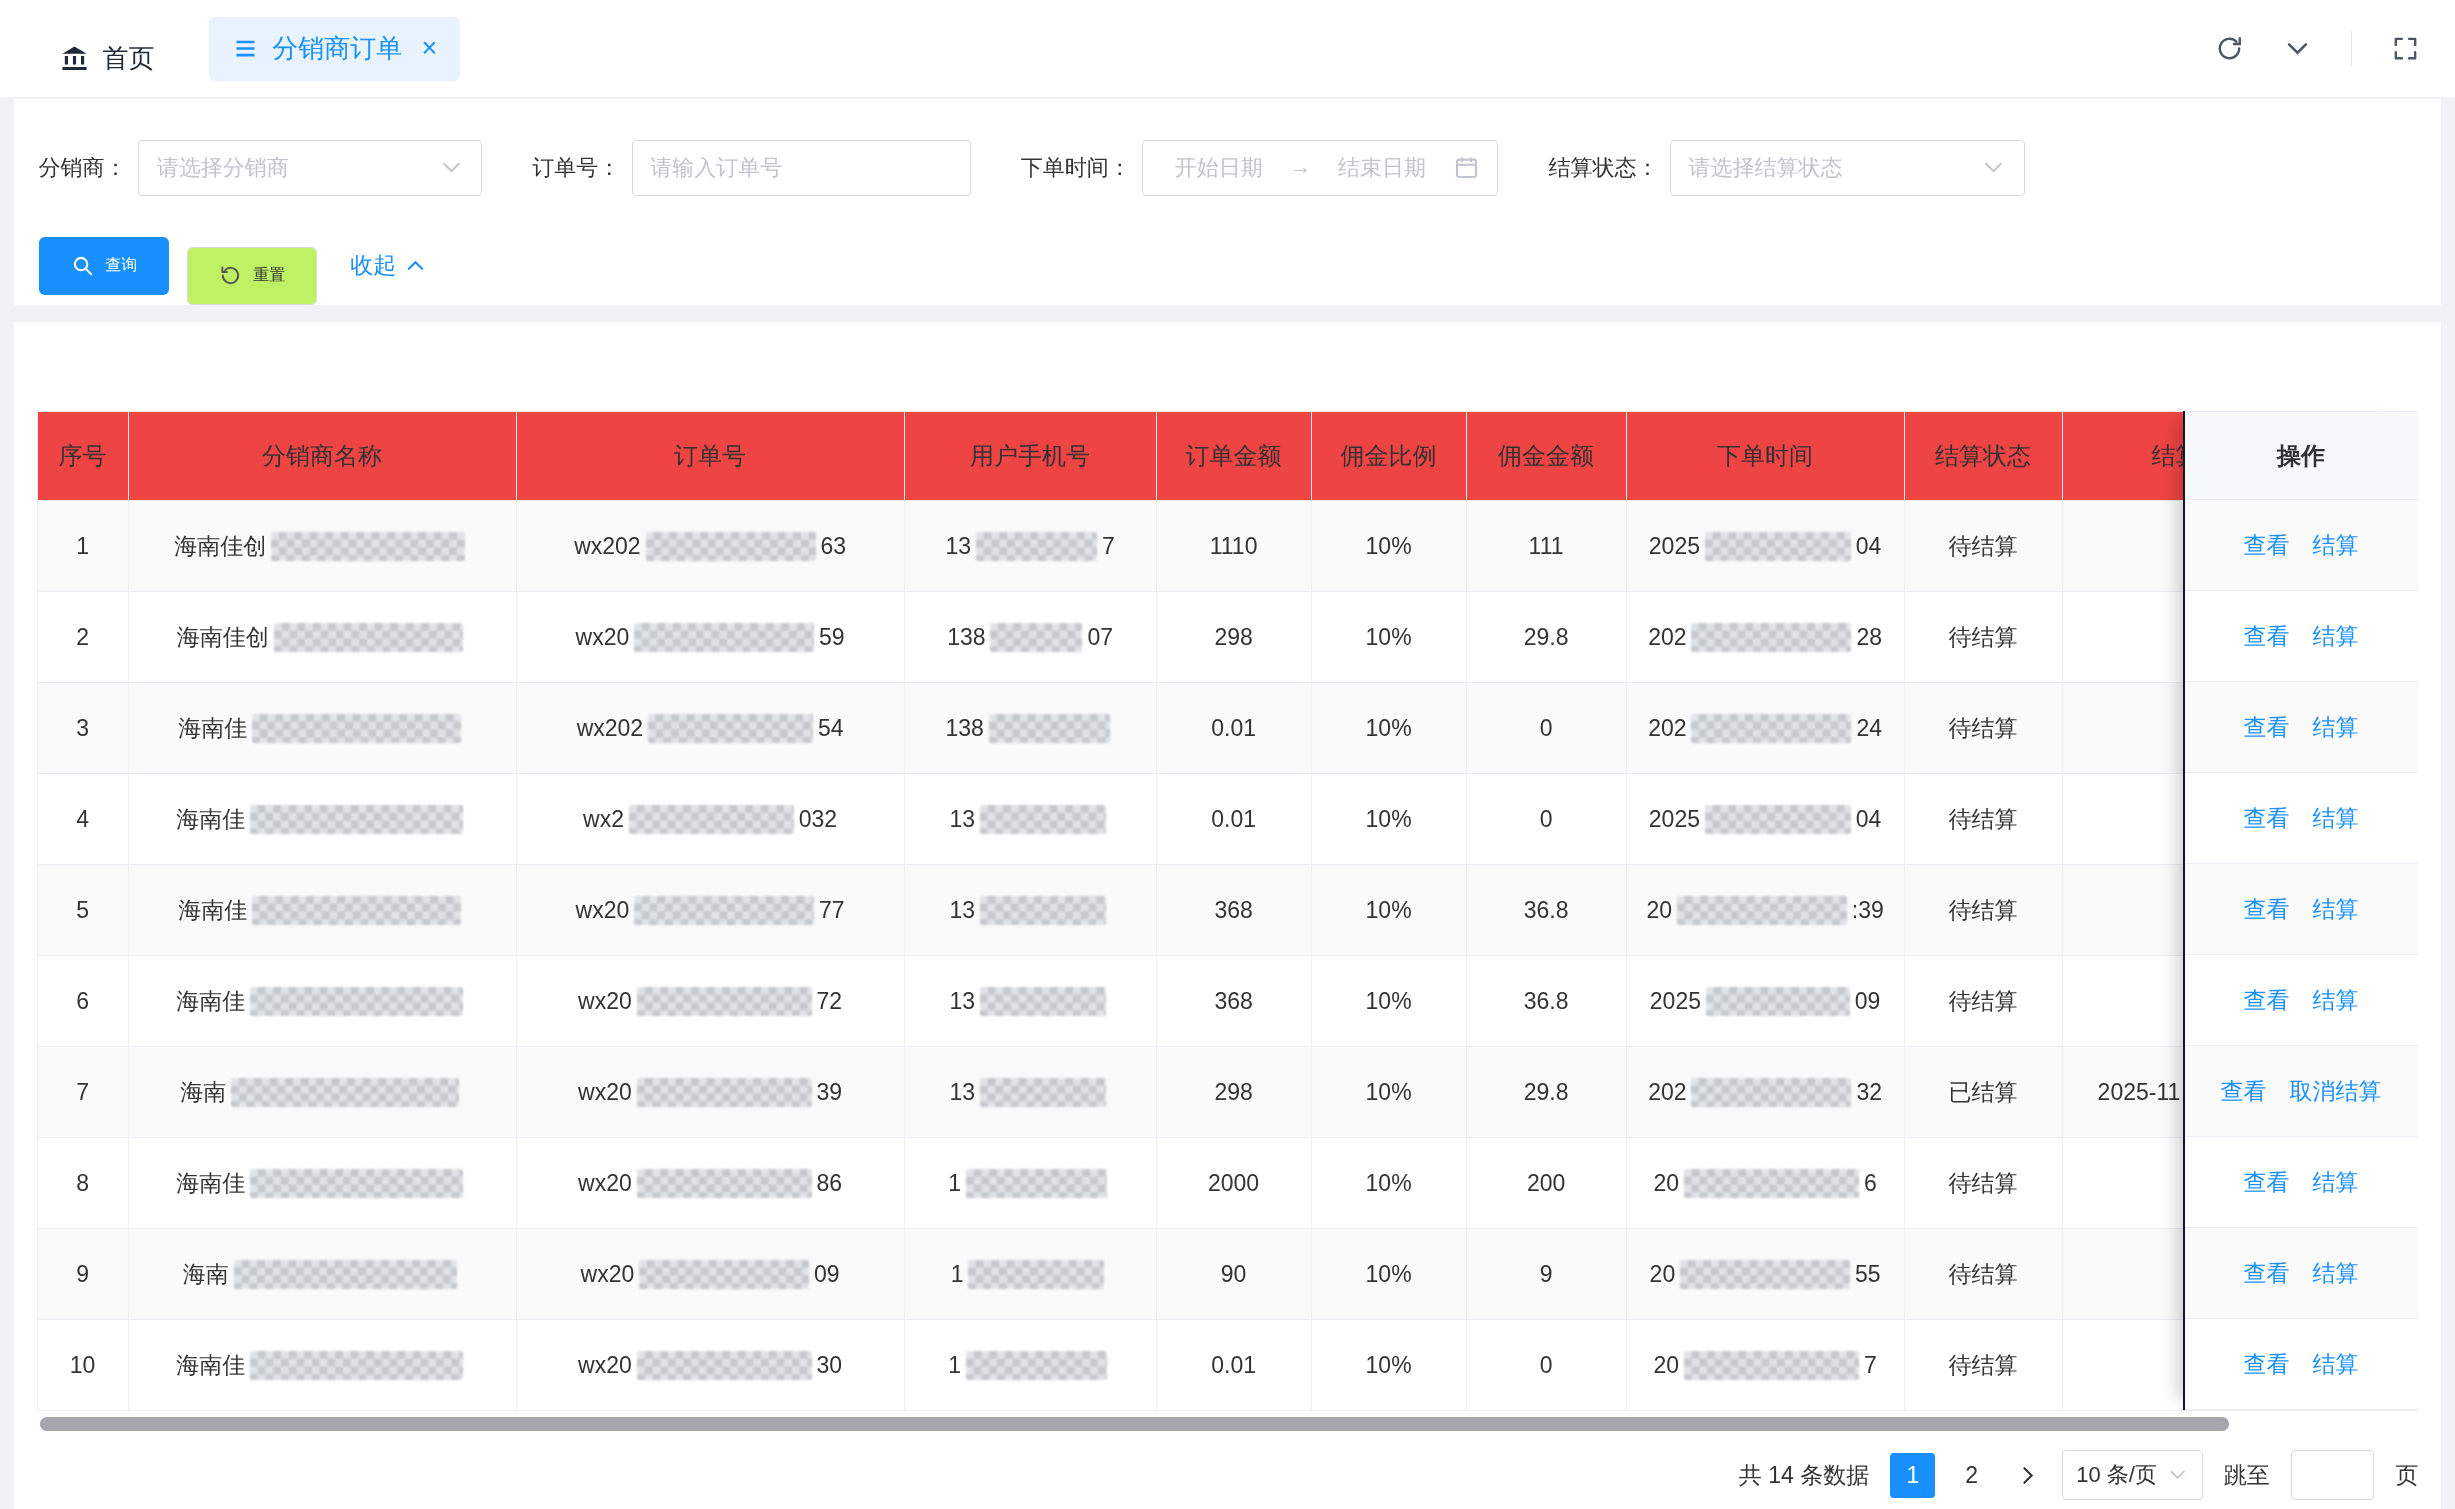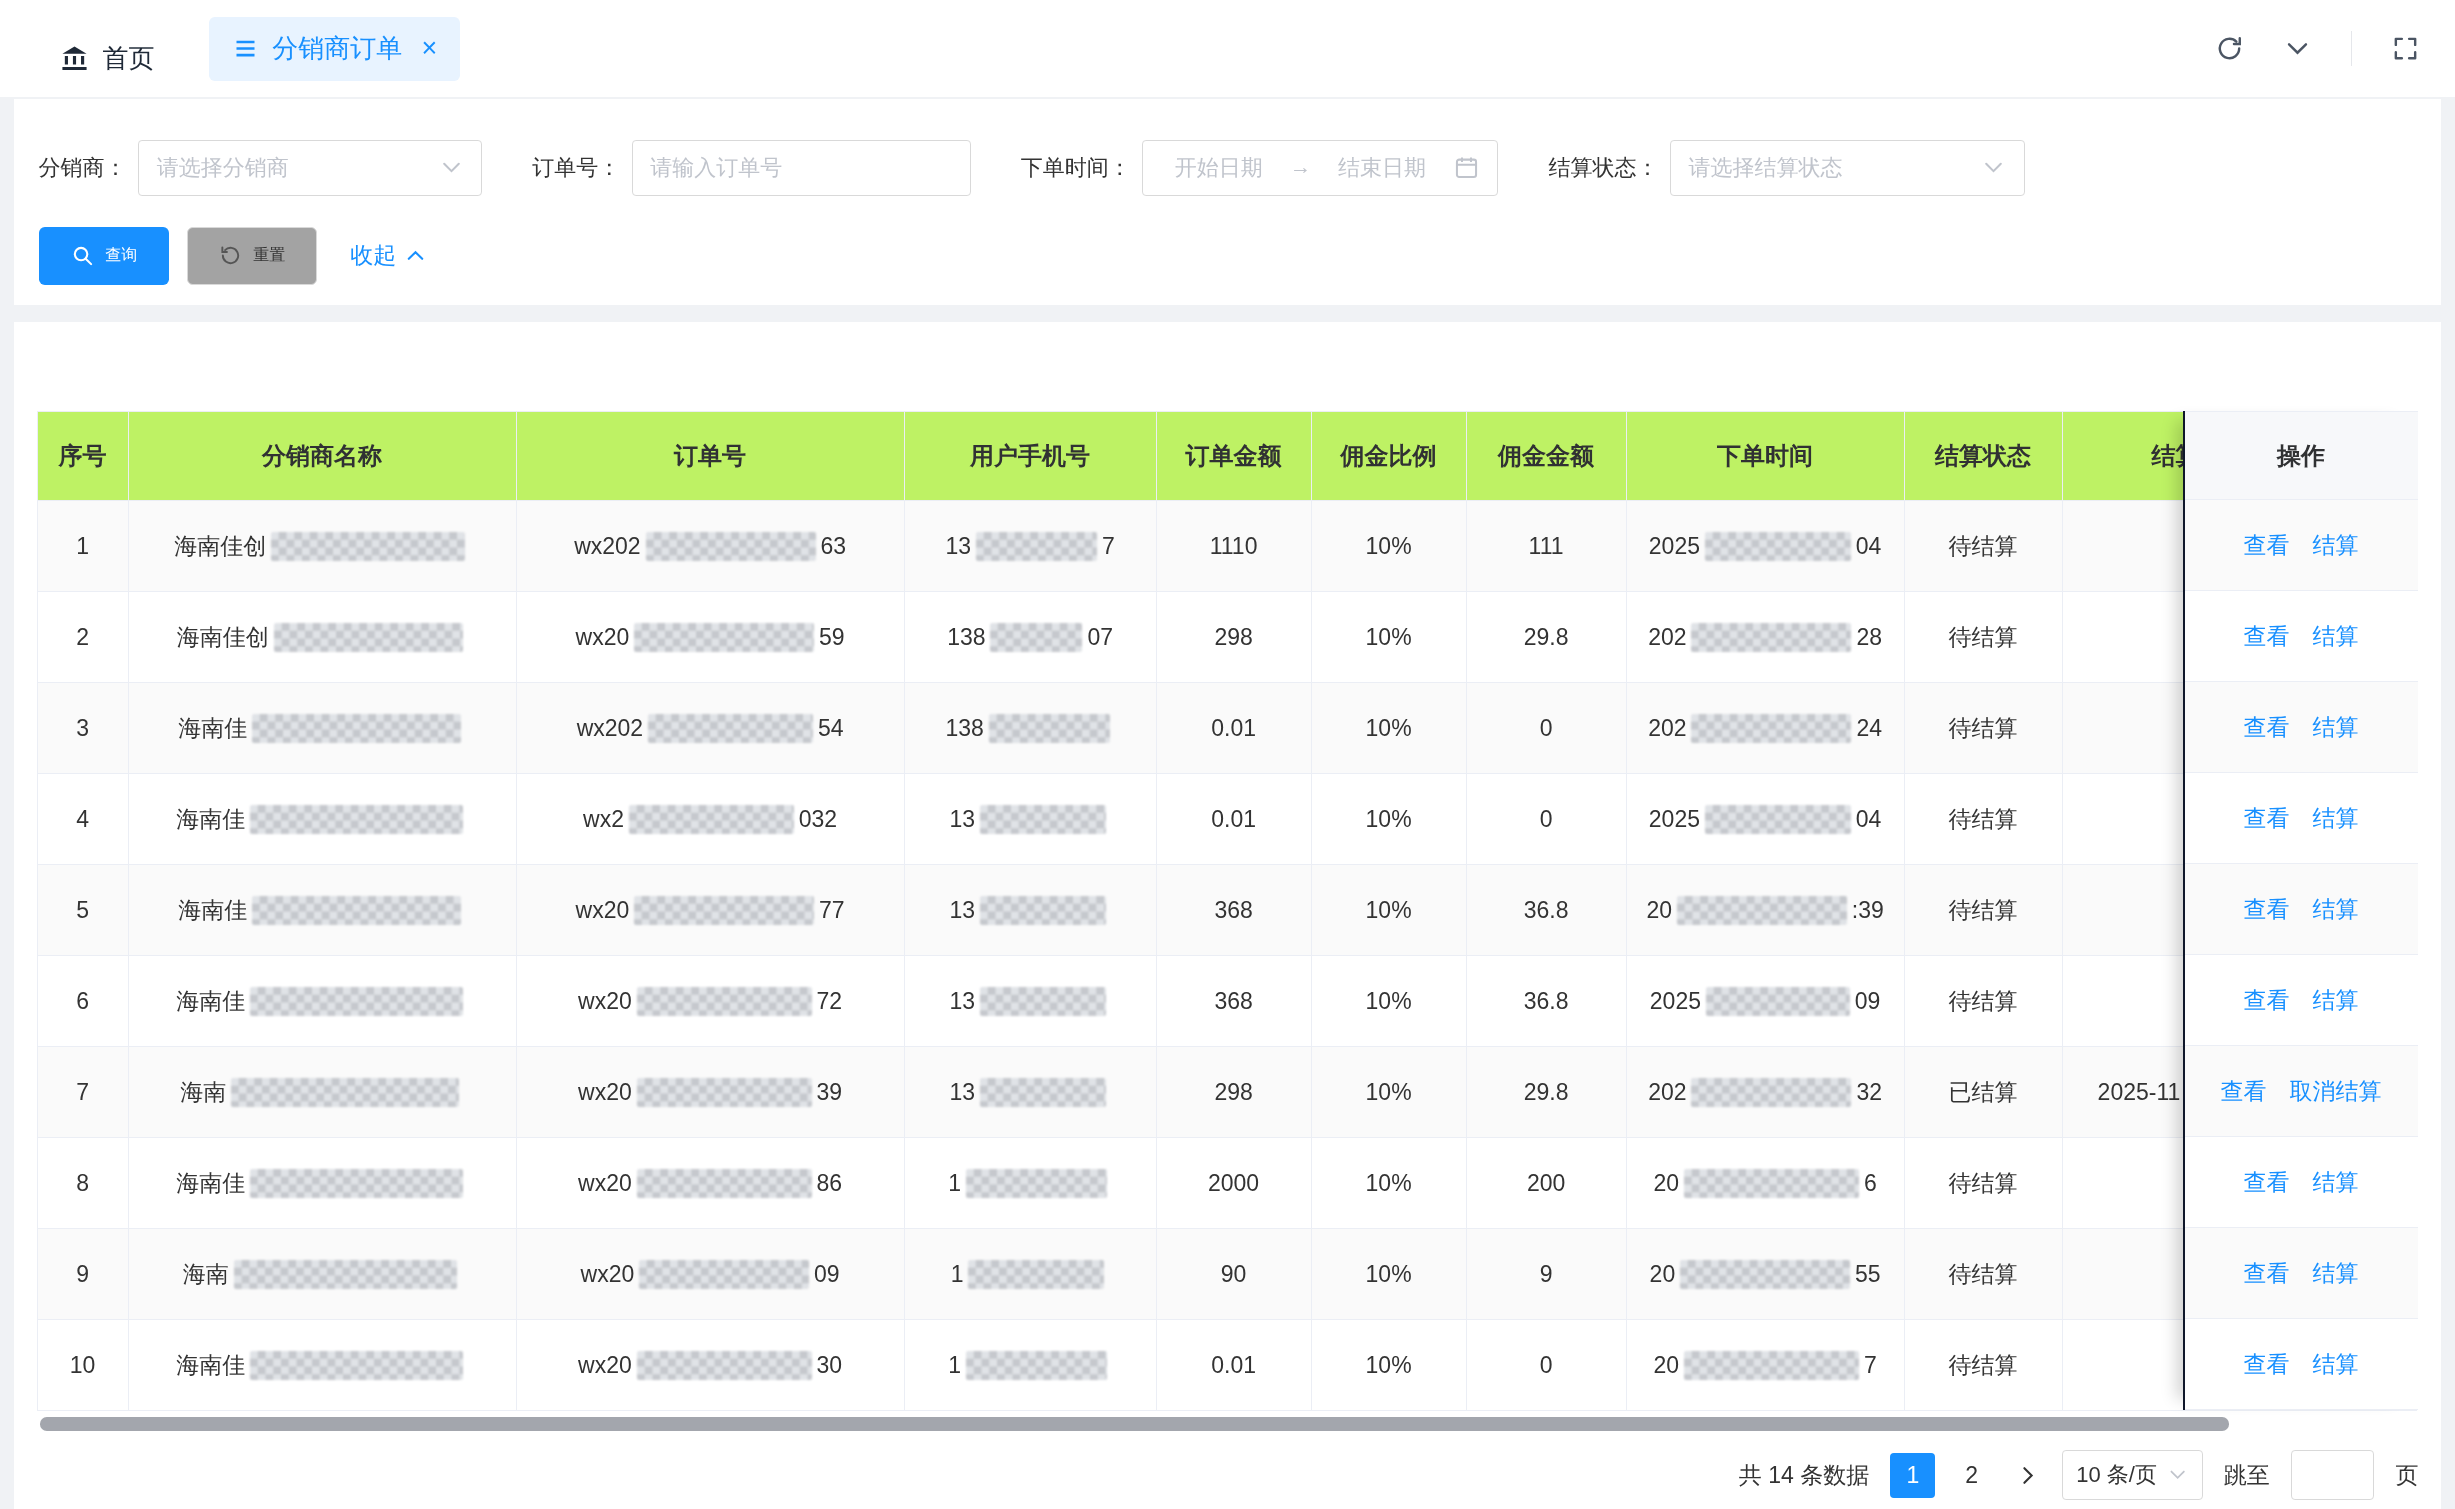--- a/index.html
+++ b/index.html
@@ -28,28 +28,28 @@
   .sel-dist{width:344px}
   .sel-status{width:355px}
   .inp-order{width:339px; height:56px; border:1px solid #d9d9d9; border-radius:3.9px; padding:0 17.5px; font-size:22px; color:#333; outline:none; font-family:inherit;}
   .inp-order::placeholder{color:#c0c4cc}
   .range{width:356px; gap:13px; cursor:pointer;}
   .range .ph{color:#c0c4cc; flex:1; text-align:center;}
   .range .arrow{color:#c0c4cc; font-size:21.3px;}
   .btn-row{display:flex; align-items:center; margin-top:31px;}
   .btn{height:58px; border-radius:5.8px; display:flex; align-items:center; gap:11.6px; font-size:16px; cursor:pointer; border:1px solid transparent; padding:0 31px;}
   .btn-primary{background:#1890ff; color:#fff;}
-  .btn-plain{background:#a3a3a3; color:#333; border-color:#d9d9d9; margin-left:17.5px;}
+  .btn-plain{background:#bef264; color:#333; border-color:#d9d9d9; margin-left:17.5px;margin-top:20px;}
   .collapse-link{display:flex; align-items:center; gap:7.8px; color:#1890ff; font-size:23px; margin-left:33px; cursor:pointer;}
   
   .table-card{flex:1; margin:17.5px 13.6px 0; background:#fff; padding:89px 23px 0; position:relative; overflow:hidden;}
   .table-wrap{position:relative; width:2381px;}
   .tr{display:flex;}
   .th,.td{border-right:1px solid #ebeef5; border-bottom:1px solid #ebeef5; display:flex; align-items:center; justify-content:center; overflow:hidden; white-space:nowrap;}
-  .thead .th{height:89px; background:#bef264; font-weight:700; font-size:24px; color:#303133;}
+  .thead .th{height:89px; background:#ef4444; font-weight:400; font-size:24px; color:#303133;}
   .thead{border-top:1px solid #ebeef5;}
   .tr .th:first-child,.tr .td:first-child{border-left:1px solid #ebeef5;}
   .td{height:91px; font-size:23px; color:#333; background:#fff;}
   .tr.odd .td{background:#fafafa;}
   .c0{width:92px}.c1{width:388px}.c2{width:388px}.c3{width:252px}.c4{width:155px}
   .c5{width:155px}.c6{width:160px}.c7{width:278px}.c8{width:158px}
   .c9{width:354px; justify-content:flex-start;}
   .th.c9{padding-left:89px;}
   .td.c9{padding-left:35px;}
   .redact{display:inline-block; height:29px; margin:0 4.9px; border-radius:1.9px; vertical-align:middle;

